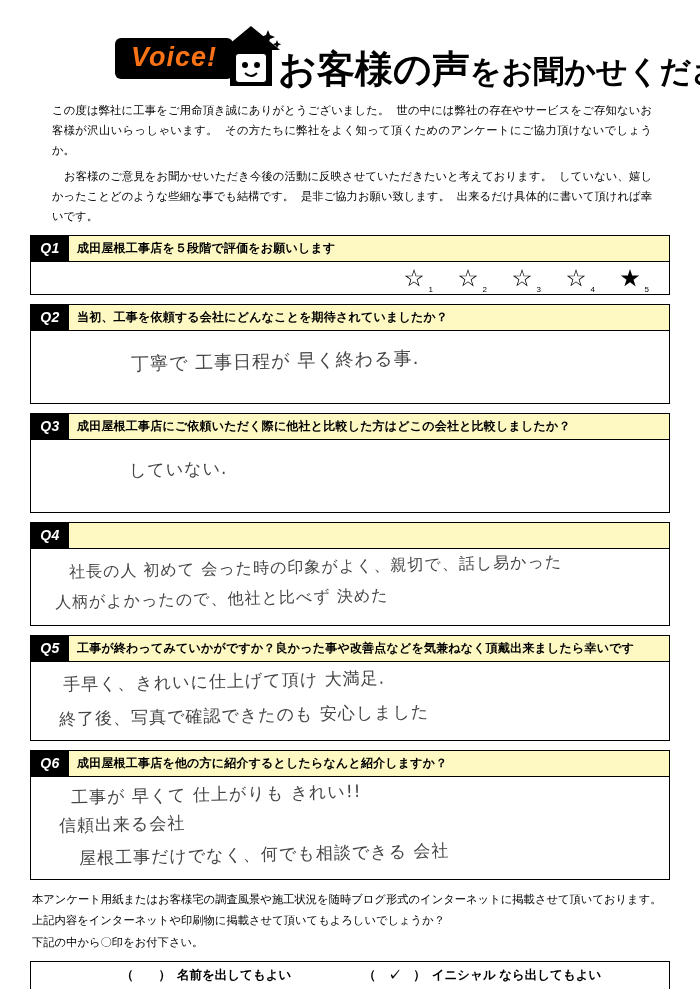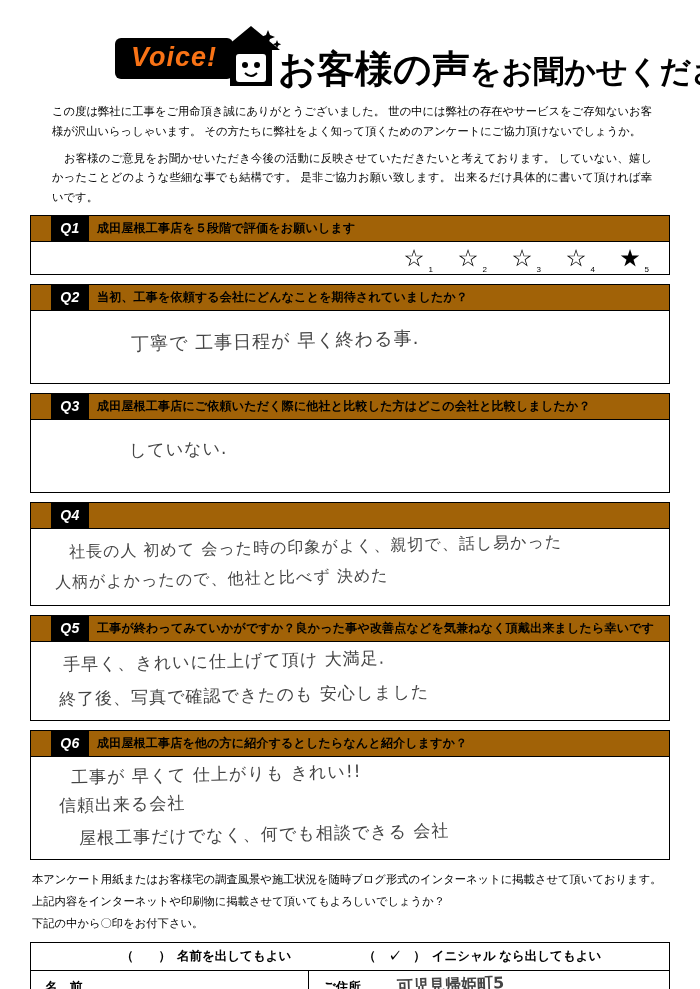--- a/index.html
+++ b/index.html
@@ -63,20 +63,21 @@
   .header-title .big {
     font-size: 38px;
   }
 
   
   .intro {
     margin-top: 6px;
     font-size: 11.3px;
     line-height: 1.75;
     padding: 0 18px 0 22px;
+    font-family: Liberation Mono, monospace;
   }
   .intro p {
     margin: 0 0 7px 0;
     text-align: justify;
   }
   .intro p.indent {
     text-indent: 12px;
   }
 
   
@@ -84,23 +85,22 @@
     border: 1.6px solid #000;
     margin: 0 0 9px 0;
     box-sizing: border-box;
     background: #fff;
   }
   .qhead {
     display: flex;
     align-items: center;
     border-bottom: 1.6px solid #000;
     height: 25px;
-    background: #a16207;
-    position: relative;
-    padding-left: 20px;
+    background: #fef9c3;
+    position: relative;
   }
   .qtag {
     background: #000;
     color: #fff;
     font-weight: bold;
     font-size: 14px;
     font-style: italic;
     width: 38px;
     height: 100%;
     display: flex;

